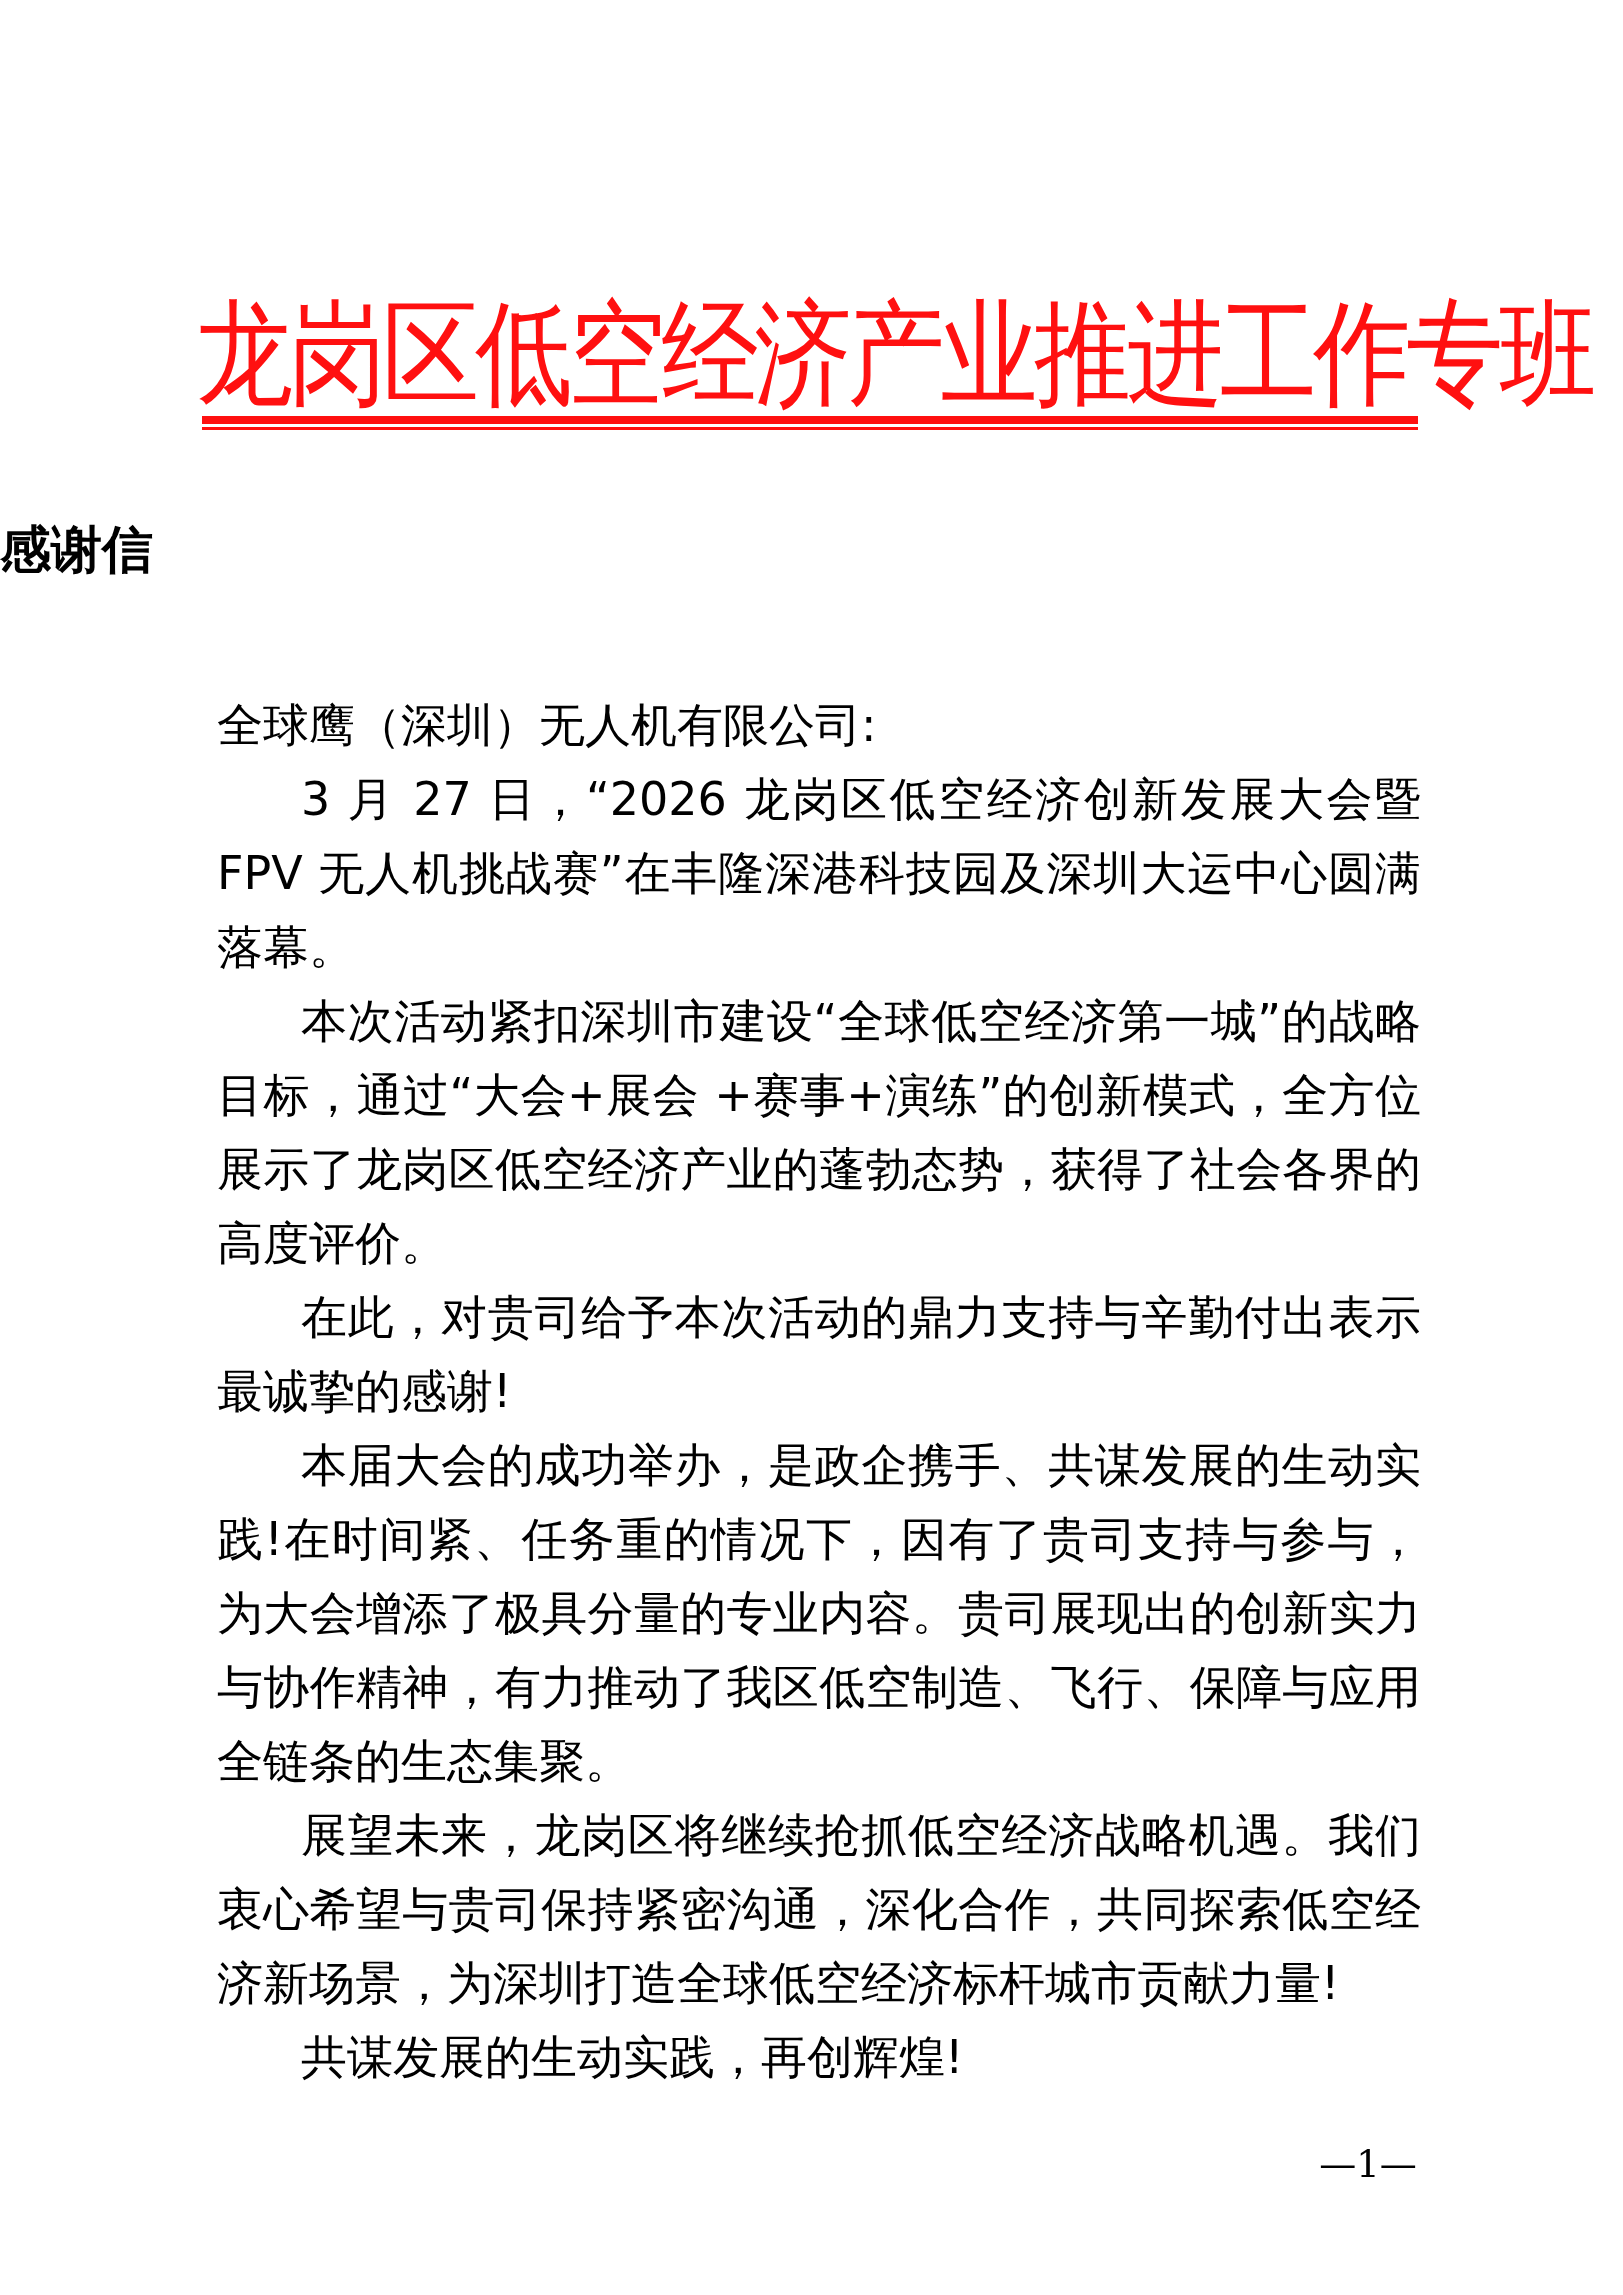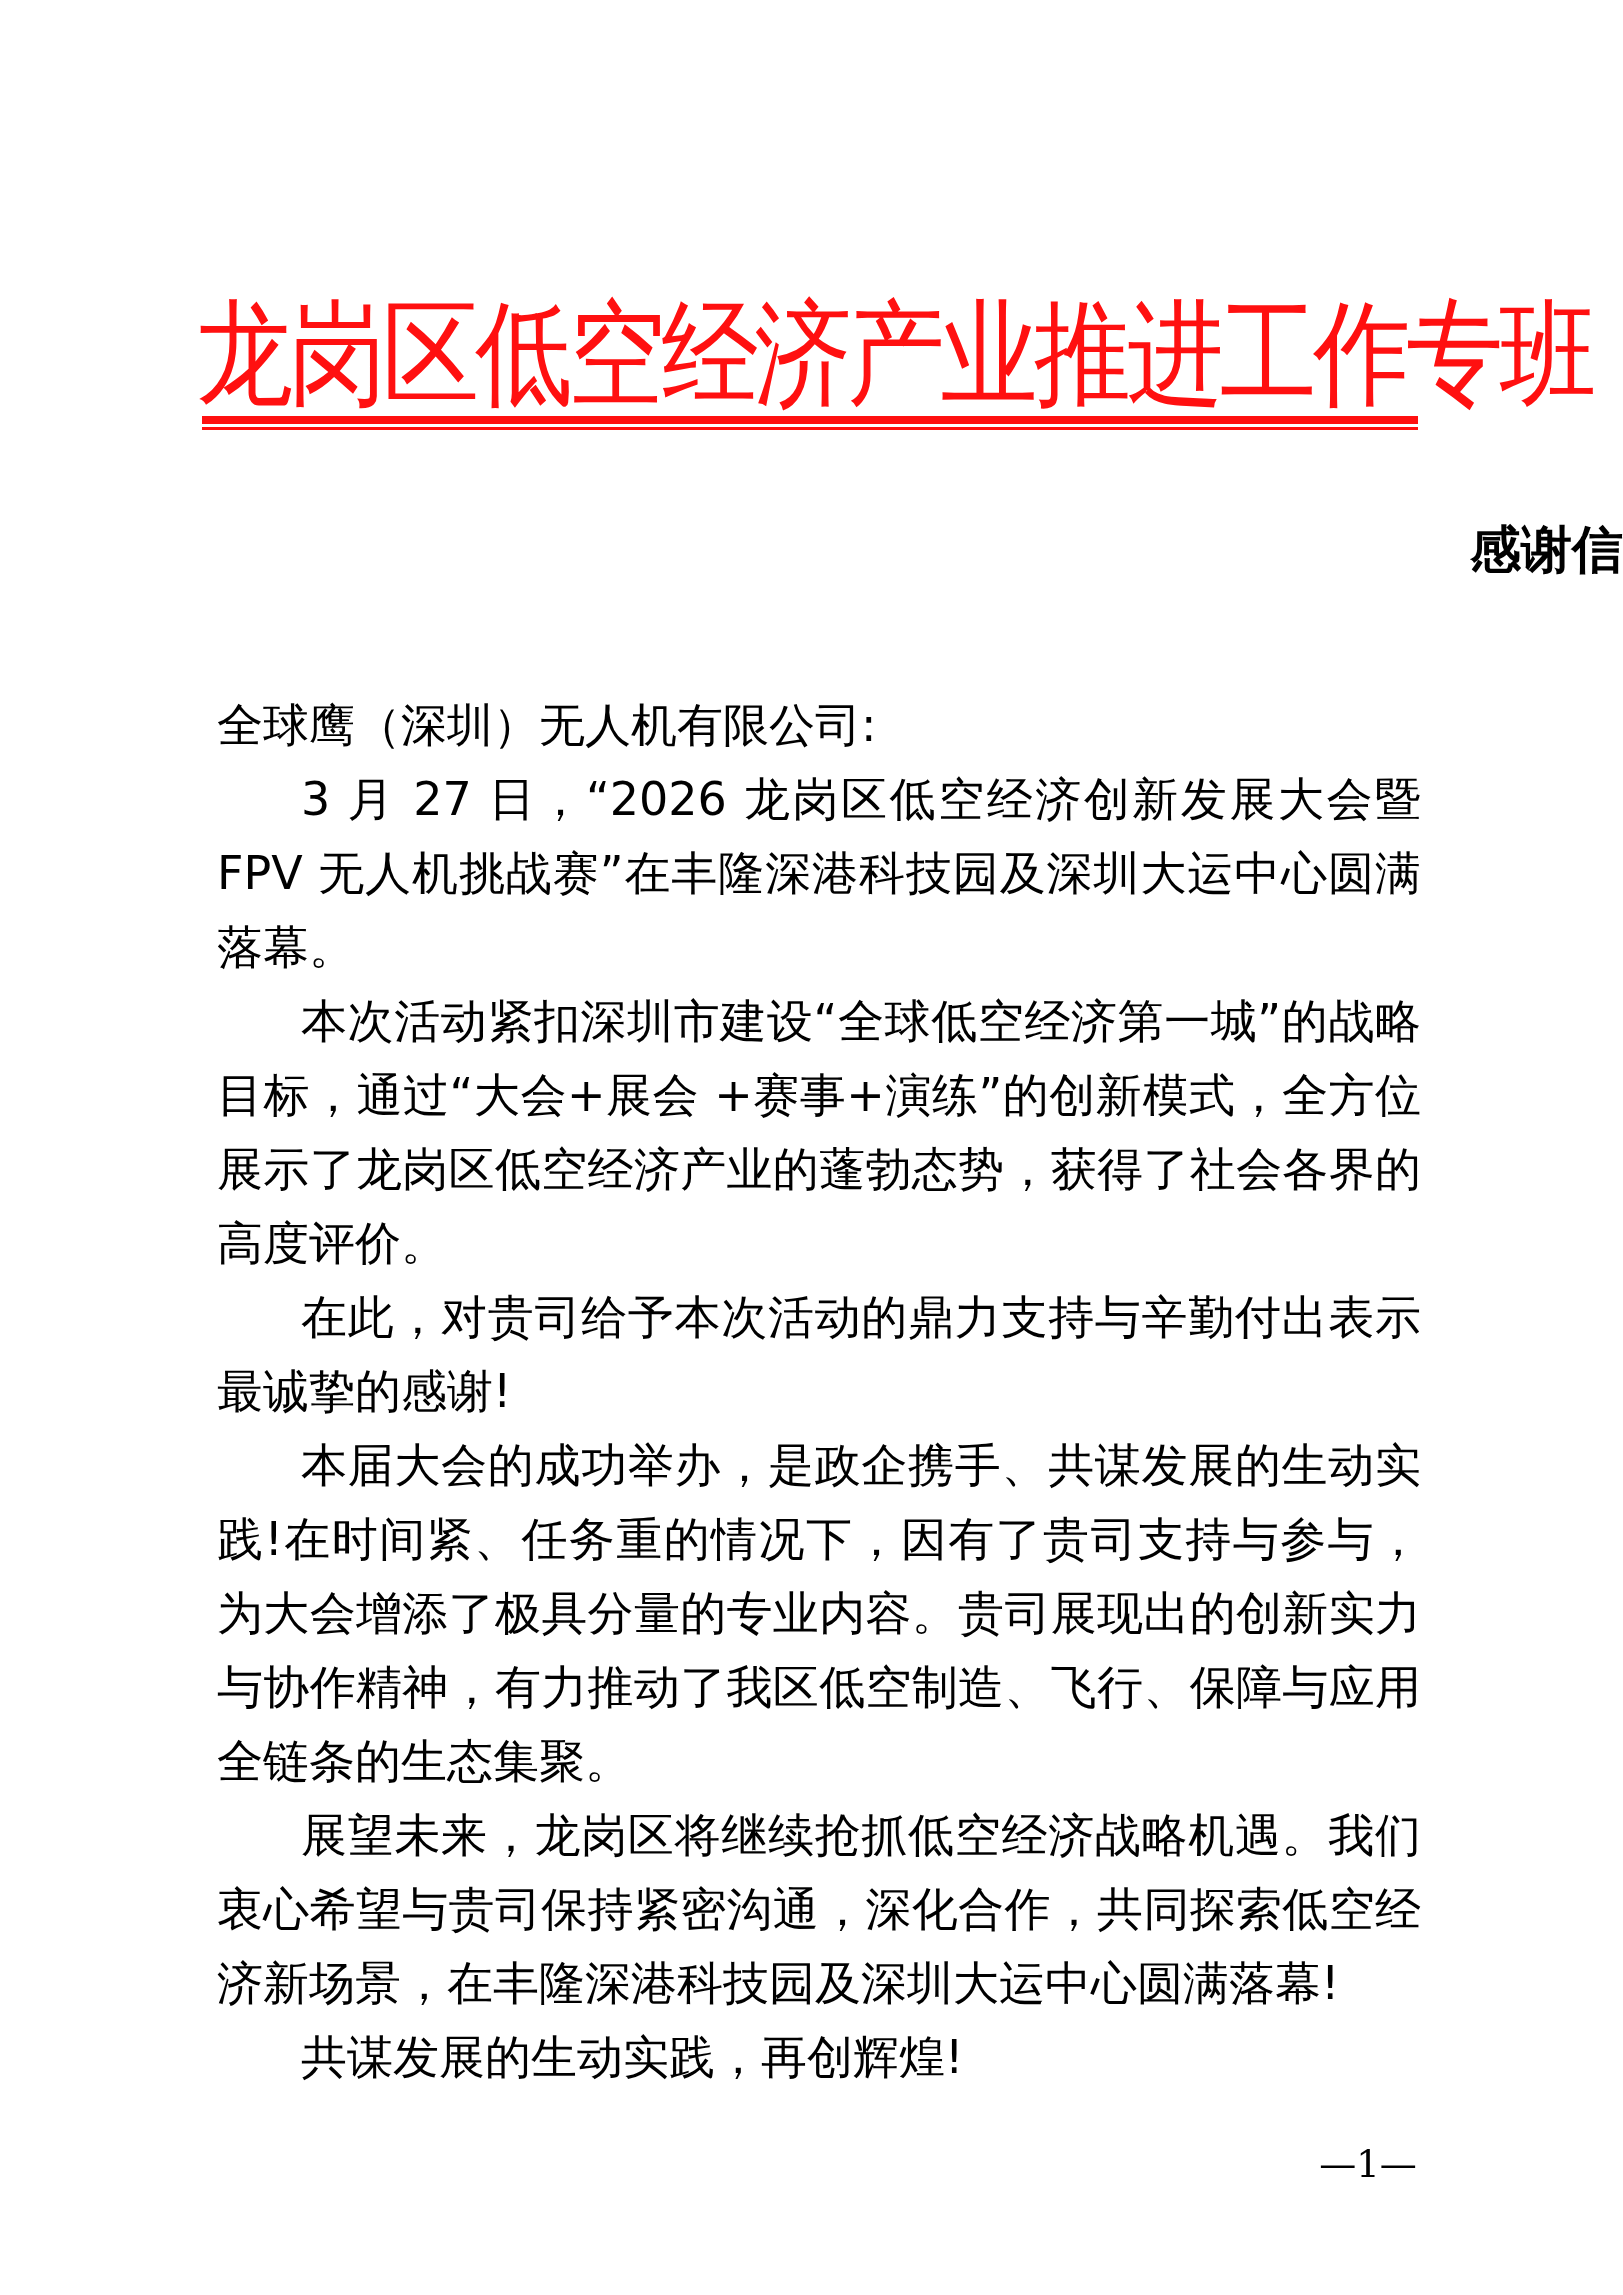--- a/index.html
+++ b/index.html
@@ -8,21 +8,21 @@
     .org-title {
       position: absolute; left: 196px; top: 301px; width: 1230px; height: 111px;
       text-align: center; color: #ff1010;
       font-family: "DejaVu Sans", sans-serif; font-size: 97px; line-height: 111px;
       letter-spacing: -3.9px; transform: scaleY(1.18); transform-origin: center bottom;
       white-space: nowrap;
     }
     .red-rule-thick { position: absolute; left: 202px; top: 409px; width: 1216px; height: 7.9px; background: #ff1010; }
     .red-rule-thin { position: absolute; left: 202px; top: 420px; width: 1216px; height: 2.6px; background: #ff1010; }
     .doc-title {
-      position: absolute; left: 0; top: 510px; width: 1623px; text-align: right;
+      position: absolute; left: 0; top: 510px; width: 1623px; text-align: left;
       font-family: "DejaVu Serif", serif; font-weight: bold; font-size: 51px; line-height: 65px; color: #000;
     }
     .body {
       position: absolute; left: 217px; top: 681px; width: 1204px;
       font-family: "DejaVu Sans", sans-serif; font-size: 46px; line-height: 74px; color: #000;
       text-align: justify; text-justify: inter-character;
     }
     .salutation { margin: 0; }
     .para { margin: 0; text-indent: 84px; }
     .page-number {
@@ -39,19 +39,19 @@
   <div class="red-rule-thin"></div>
 
   <div class="doc-title">感谢信</div>
 
   <div class="body">
     <p class="salutation">全球鹰（深圳）无人机有限公司:</p>
     <p class="para">3 月 27 日，“2026 龙岗区低空经济创新发展大会暨 FPV 无人机挑战赛”在丰隆深港科技园及深圳大运中心圆满落幕。</p>
     <p class="para">本次活动紧扣深圳市建设“全球低空经济第一城”的战略目标，通过“大会+展会 +赛事+演练”的创新模式，全方位展示了龙岗区低空经济产业的蓬勃态势，获得了社会各界的高度评价。</p>
     <p class="para">在此，对贵司给予本次活动的鼎力支持与辛勤付出表示最诚挚的感谢!</p>
     <p class="para">本届大会的成功举办，是政企携手、共谋发展的生动实践!在时间紧、任务重的情况下，因有了贵司支持与参与，为大会增添了极具分量的专业内容。贵司展现出的创新实力与协作精神，有力推动了我区低空制造、飞行、保障与应用全链条的生态集聚。</p>
-    <p class="para">展望未来，龙岗区将继续抢抓低空经济战略机遇。我们衷心希望与贵司保持紧密沟通，深化合作，共同探索低空经济新场景，在丰隆深港科技园及深圳大运中心圆满落幕!</p>
+    <p class="para">展望未来，龙岗区将继续抢抓低空经济战略机遇。我们衷心希望与贵司保持紧密沟通，深化合作，共同探索低空经济新场景，为深圳打造全球低空经济标杆城市贡献力量!</p>
     <p class="para">共谋发展的生动实践，再创辉煌!</p>
   </div>
 
   <div class="page-number">—1—</div>
 </div>
 
 
 </body></html>

